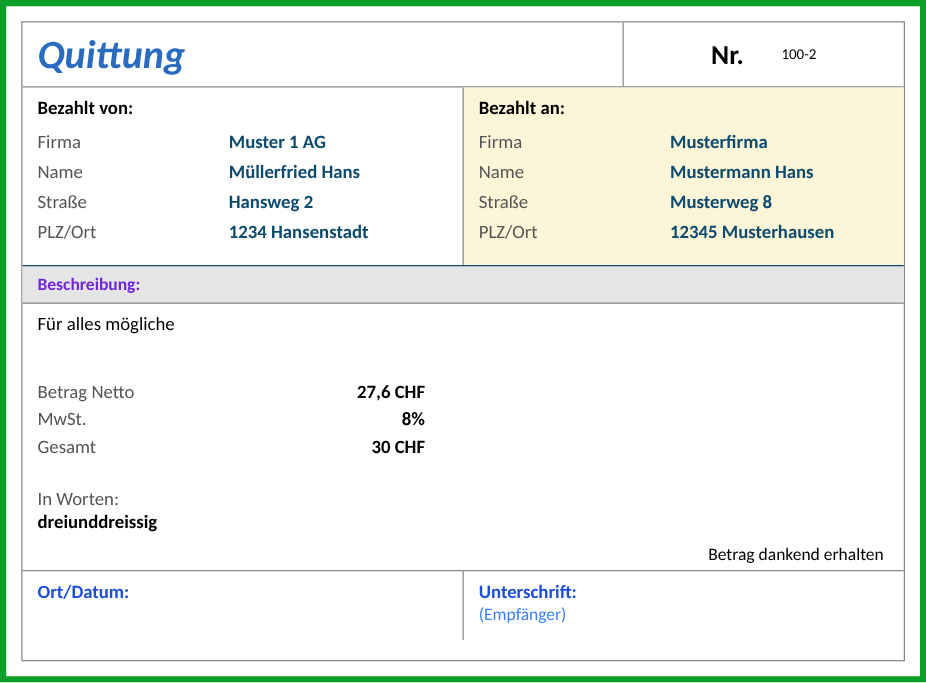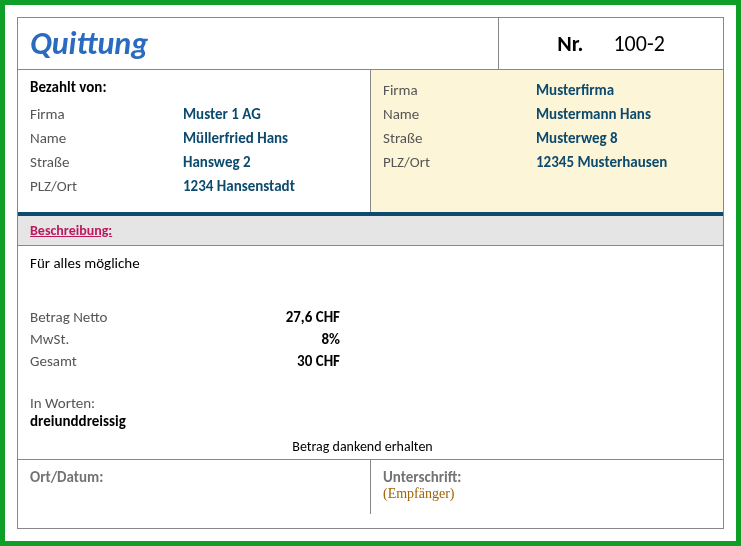--- a/index.html
+++ b/index.html
@@ -43,21 +43,21 @@
   .nr-cell {
     width: 225px;
     border-left: 1px solid #888;
     display: flex;
     align-items: center;
     justify-content: center;
     gap: 30px;
     font-size: 20px;
   }
   .nr-label { font-weight: bold; font-size: 22px; }
-  .nr-value { font-size: 22px; }
+  .nr-value { font-size: 12px; }
   .party-row {
     display: flex;
   }
   .party-col {
     flex: 1;
     padding: 8px 12px 14px;
   }
   .party-col.right {
     border-left: 1px solid #888;
     background: #fdf5d7;
@@ -77,26 +77,25 @@
   .field-label {
     width: 105px;
     color: #555;
   }
   .field-value {
     font-weight: bold;
     color: #0c4a6e;
   }
   .desc-header {
     background: #e5e5e5;
-    border-top: 4px solid #0c4a6e;
+    border-top: 1px solid #0c4a6e;
     border-bottom: 1px solid #888;
     padding: 6px 12px;
     font-weight: bold;
-    color: #be185d;
-    text-decoration: underline;
+    color: #6d28d9;
   }
   .desc-body {
     padding: 8px 12px 20px;
     font-weight: normal;
     font-size: 15px;
   }
   .amounts {
     padding: 14px 12px 8px;
   }
   .amount-line {
@@ -116,44 +115,43 @@
   }
   .words-line {
     display: flex;
     padding: 14px 12px 6px;
     font-size: 15px;
     flex-direction: column;
   }
   .words-label { width: 105px; color: #555; }
   .words-value { font-weight: bold; }
   .received {
-    text-align: center;
+    text-align: right;
     padding: 2px 16px 4px 0;
     font-size: 14px;
     border-bottom: 1px solid #888;
   }
   .sig-row {
     display: flex;
   }
   .sig-col {
     flex: 1;
     padding: 8px 12px 12px;
   }
   .sig-col.right {
     border-left: 1px solid #888;
   }
   .sig-label {
     font-weight: bold;
     font-size: 15px;
-    color: #737373;
+    color: #1d4ed8;
   }
   .sig-sub {
     font-size: 14px;
-    color: #a16207;
-    font-family: Liberation Serif, serif;
+    color: #3b82f6;
   }
 </style>
 </head>
 <body>
 
 <div class="outer">
   <div class="receipt">
 
     <div class="header-row">
       <div class="title-cell">
@@ -179,20 +177,21 @@
         <div class="field-line">
           <span class="field-label">Straße</span>
           <span class="field-value">Hansweg 2</span>
         </div>
         <div class="field-line">
           <span class="field-label">PLZ/Ort</span>
           <span class="field-value">1234 Hansenstadt</span>
         </div>
       </div>
       <div class="party-col right">
+        <div class="party-header">Bezahlt an:</div>
         <div class="field-line">
           <span class="field-label">Firma</span>
           <span class="field-value">Musterfirma</span>
         </div>
         <div class="field-line">
           <span class="field-label">Name</span>
           <span class="field-value">Mustermann Hans</span>
         </div>
         <div class="field-line">
           <span class="field-label">Straße</span>

